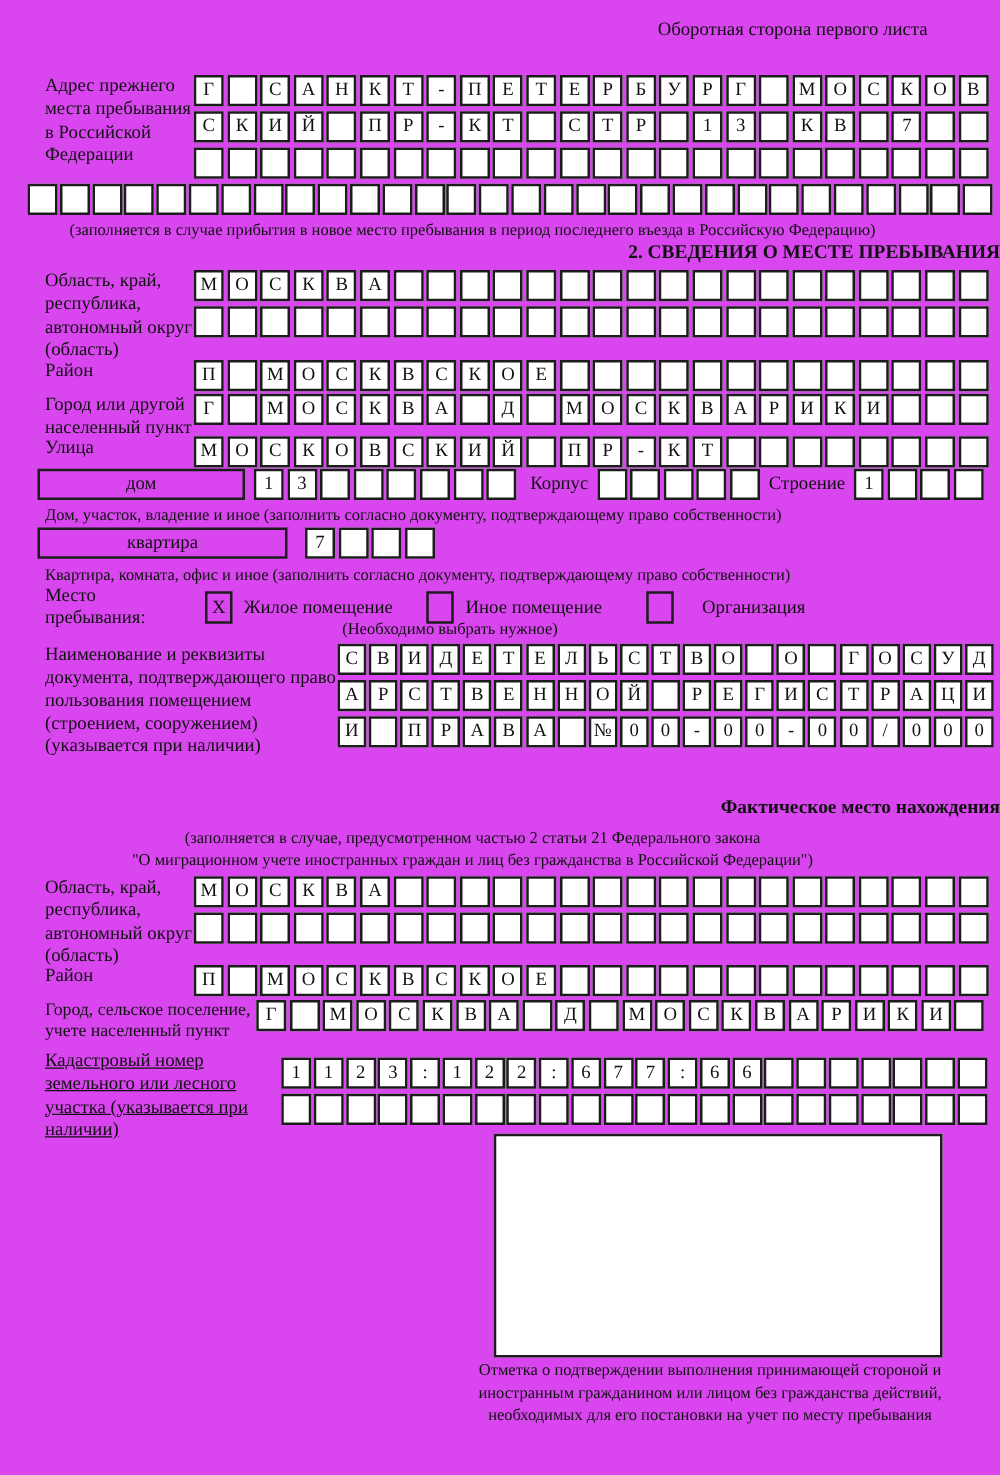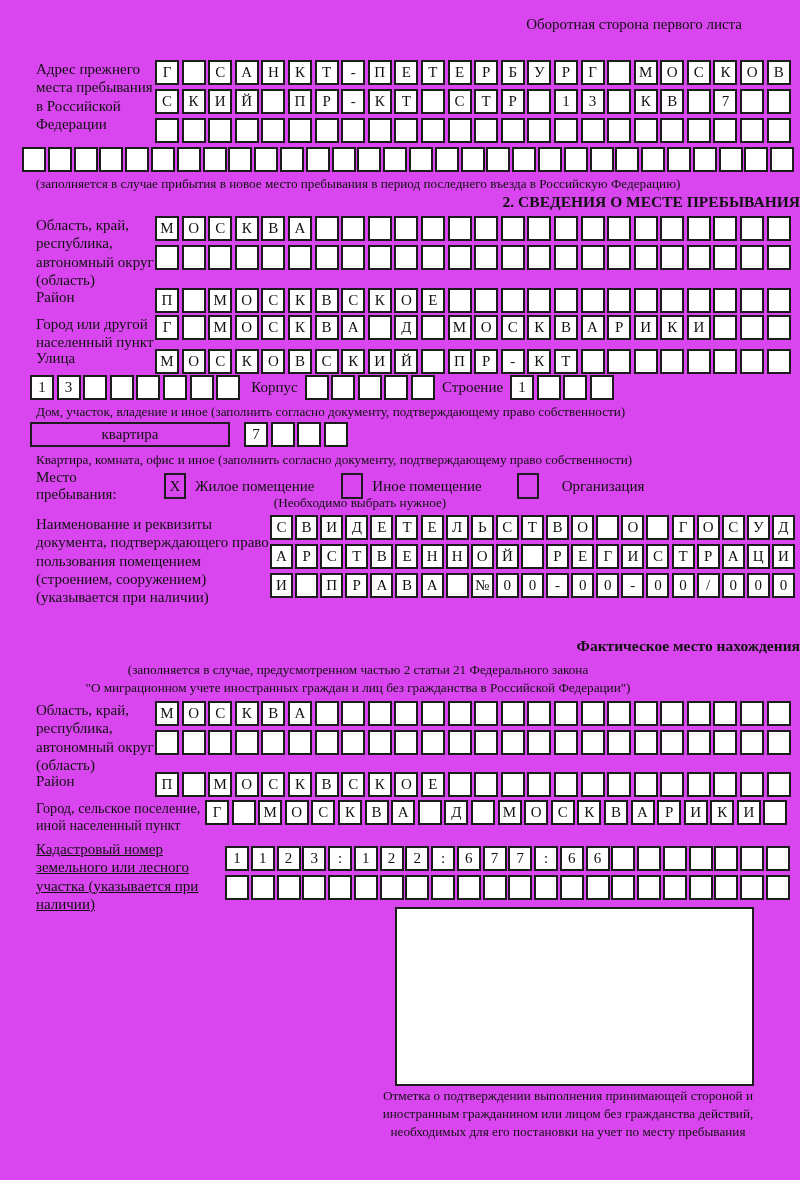--- a/index.html
+++ b/index.html
@@ -16,21 +16,21 @@
 
   .cells { display:flex; gap:2.6px; flex:none; }
   .cell  { width:24px; height:25px; box-sizing:border-box; border:2px solid #1c1c1c;
            display:flex; align-items:center; justify-content:center;
            font-size:15px; background:#fff; flex:none; }
   .g18 { gap:1.8px; }
   .gdoc .cell { width:23px; } .gdoc { gap:2.1px; }
   .gkad { gap:1.75px; }
 
   .cap { font-size:13.2px; }
-  .cap-center { left:12px; width:692px; text-align:center; }
+  .cap-center { left:0; width:692px; text-align:center;padding-left:32px; }
   .title { left:0; width:800px; text-align:right; font-weight:bold; font-size:15.5px; }
 
   .fieldbox { box-sizing:border-box; border:2px solid #1c1c1c; height:25px;
               display:flex; align-items:center; justify-content:center; font-size:15px; flex:none; }
   .chk { width:22px; height:26px; box-sizing:border-box; border:2px solid #1c1c1c;
          display:flex; align-items:center; justify-content:center; font-size:15px; flex:none; }
 
   .stamp { border:2px solid #1c1c1c; background:#fff; }
   .w-doc .label { width:234px; }
   .w-kad .label { width:189px;text-decoration:underline; }
@@ -305,20 +305,21 @@
         <span class="cell"></span>
         <span class="cell"></span>
         <span class="cell"></span>
         <span class="cell"></span>
         <span class="cell"></span>
         <span class="cell"></span>
       </div>
   </div>
 
   <div class="abs" style="top:375px;left:30px;display:flex;align-items:center;gap:7px">
+    <div class="fieldbox" style="width:166px">дом</div>
     <div class="cells">
         <span class="cell">1</span>
         <span class="cell">3</span>
         <span class="cell"></span>
         <span class="cell"></span>
         <span class="cell"></span>
         <span class="cell"></span>
         <span class="cell"></span>
         <span class="cell"></span>
       </div>
@@ -523,21 +524,21 @@
         <span class="cell"></span>
         <span class="cell"></span>
         <span class="cell"></span>
         <span class="cell"></span>
         <span class="cell"></span>
         <span class="cell"></span>
       </div>
   </div>
 
   <div class="abs field w-city2" style="top:800px">
-    <div class="label">Город, сельское поселение, иной населенный пункт</div>
+    <div class="label">Город, сельское поселение, учете населенный пункт</div>
     <div class="cells">
         <span class="cell">Г</span>
         <span class="cell"></span>
         <span class="cell">М</span>
         <span class="cell">О</span>
         <span class="cell">С</span>
         <span class="cell">К</span>
         <span class="cell">В</span>
         <span class="cell">А</span>
         <span class="cell"></span>

